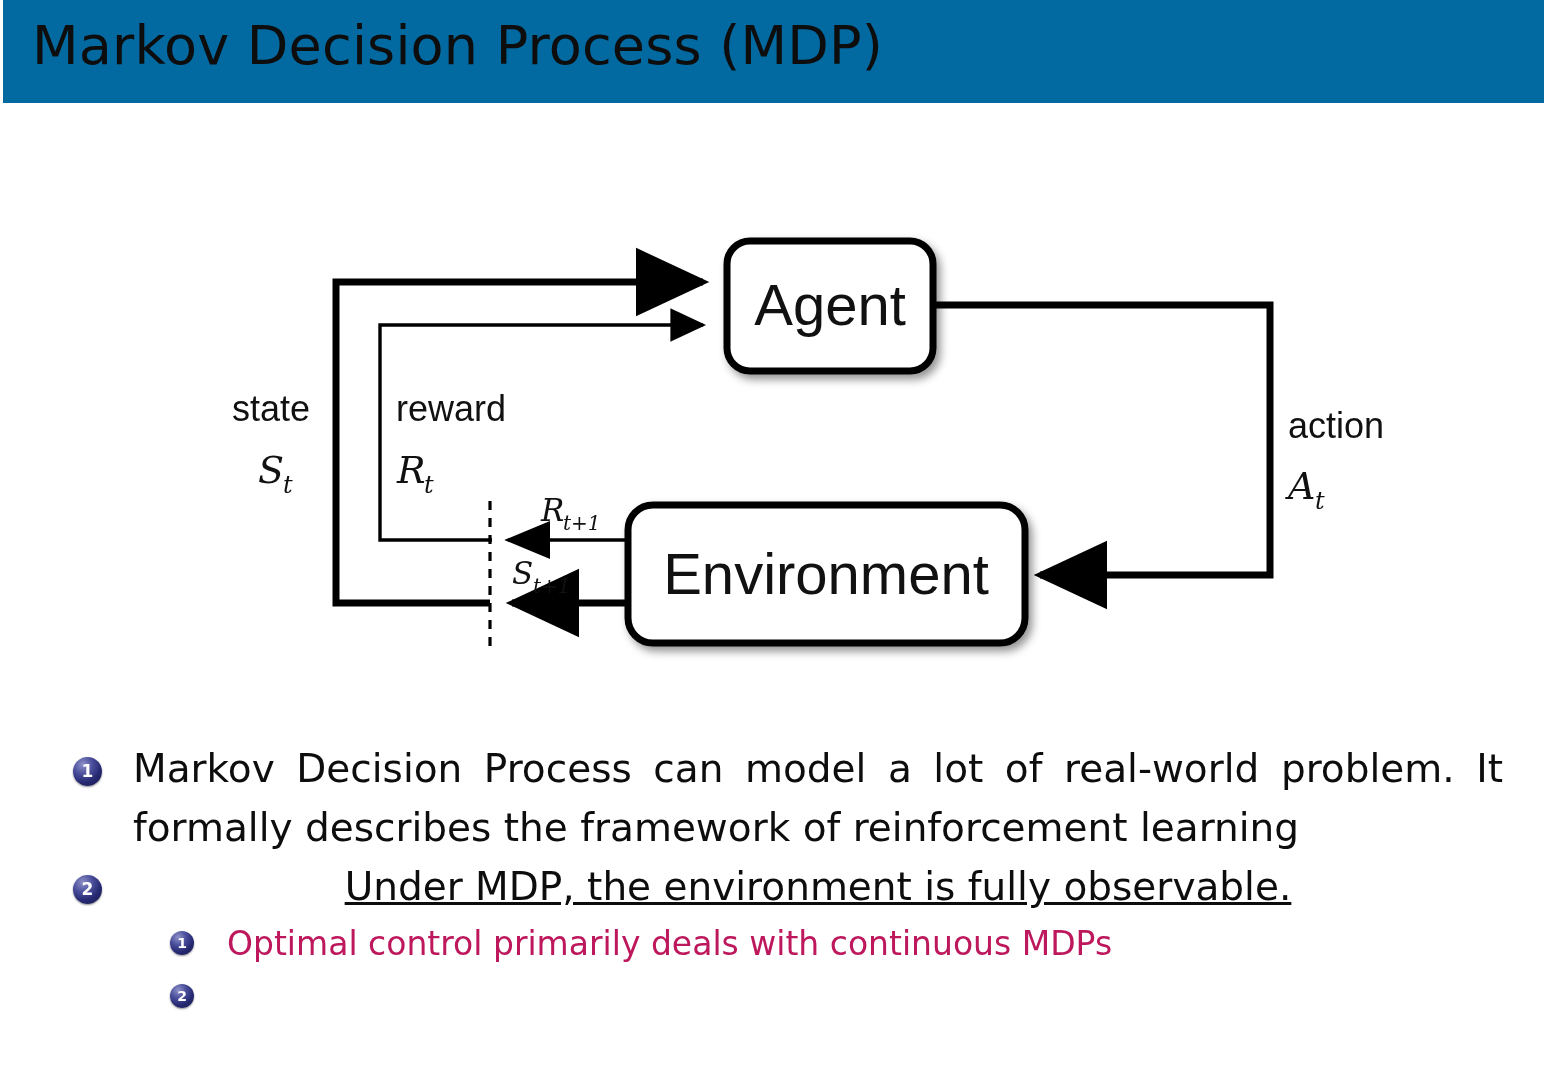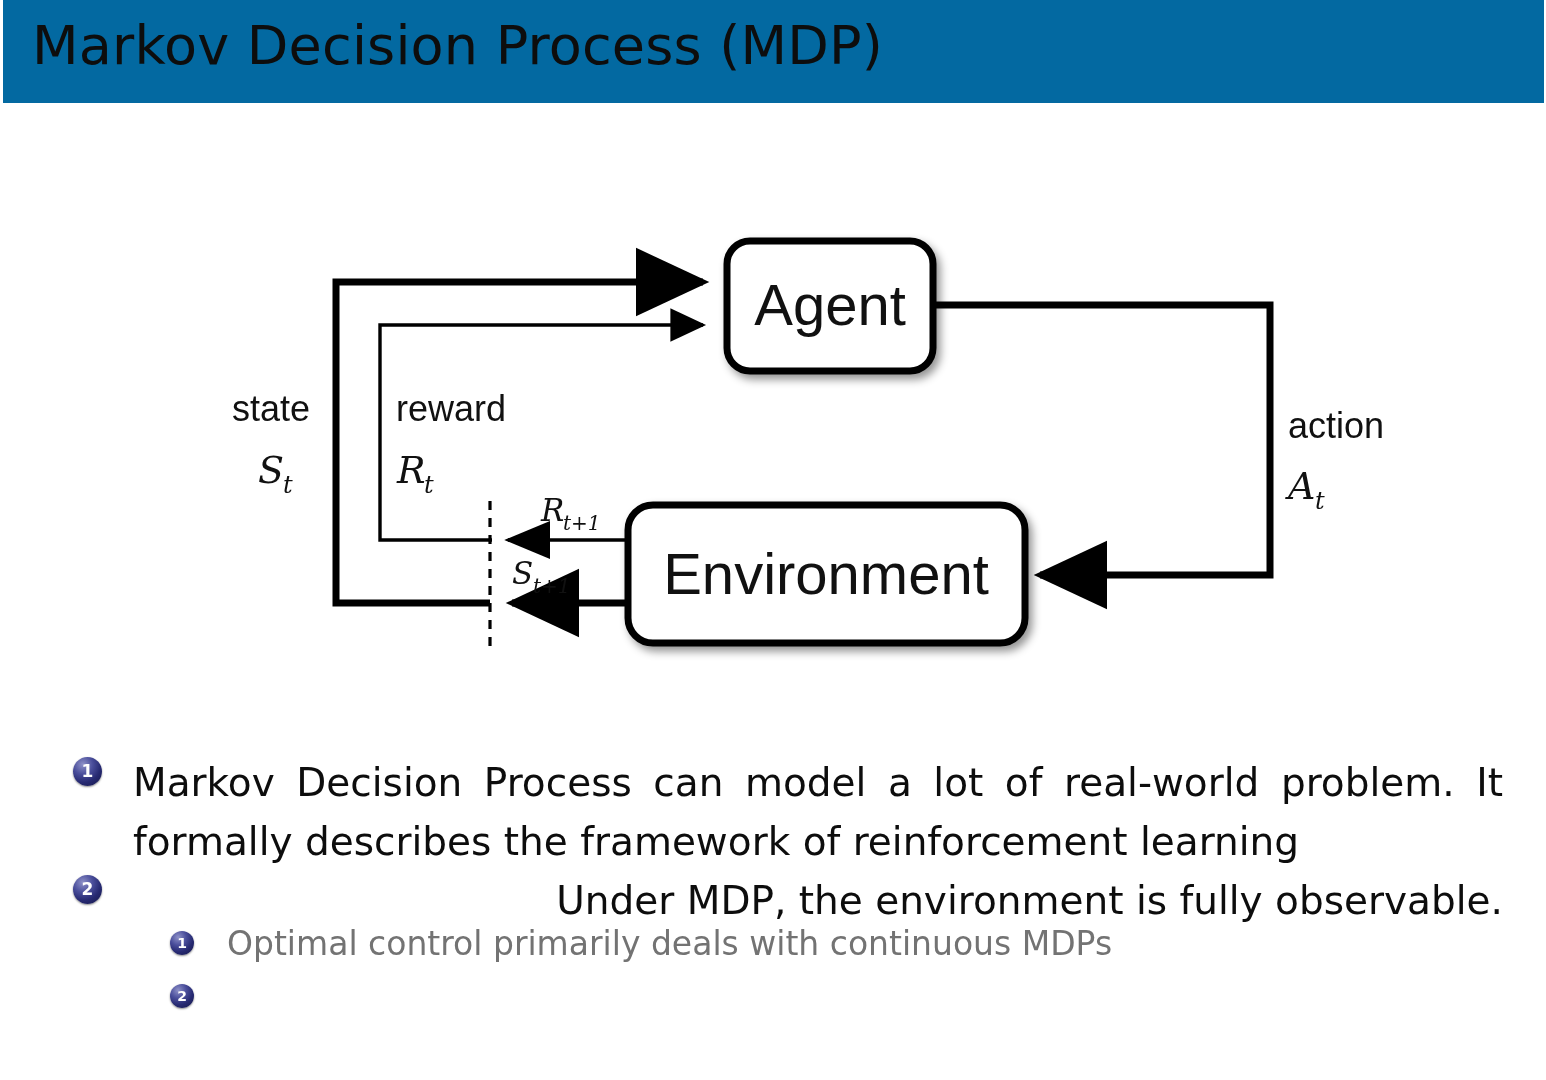--- a/index.html
+++ b/index.html
@@ -121,33 +121,33 @@
   .lvl1-text {
     position: absolute;
     left: 133px;
     width: 1370px;
     font-family: "DejaVu Sans", sans-serif;
     font-size: 39px;
     line-height: 59px;
     color: #0d0d0d;
     text-align: justify;
     text-justify: inter-word;
-    margin-top: 14px;
   }
   .lvl1-text.nojust {
-    text-align: right;
+    text-align: center;
+    text-decoration: underline;
   }
   .lvl2-text {
     position: absolute;
     left: 227px;
     width: 1250px;
     font-family: "DejaVu Sans", sans-serif;
     font-size: 33px;
     line-height: 53px;
-    color: #737373;
+    color: #be185d;
   }
 </style>
 </head>
 <body>
 
 <div id="header-bar">
   <div id="page-title">Markov Decision Process (MDP)</div>
 </div>
 
 <div id="diagram">

